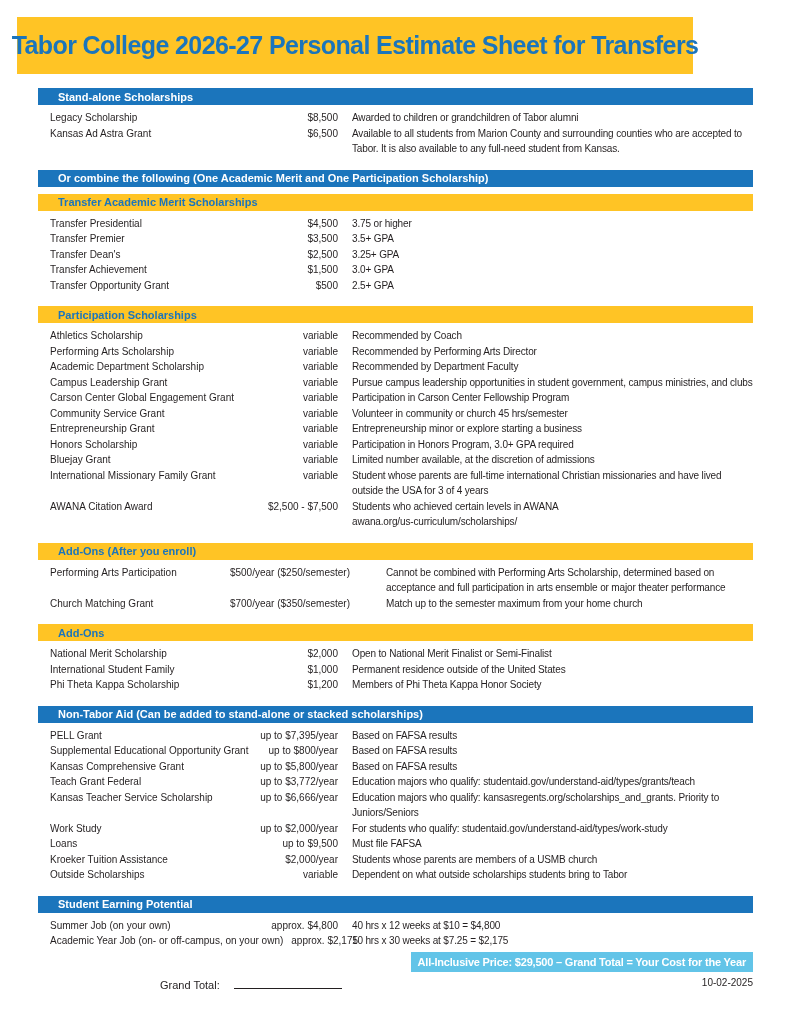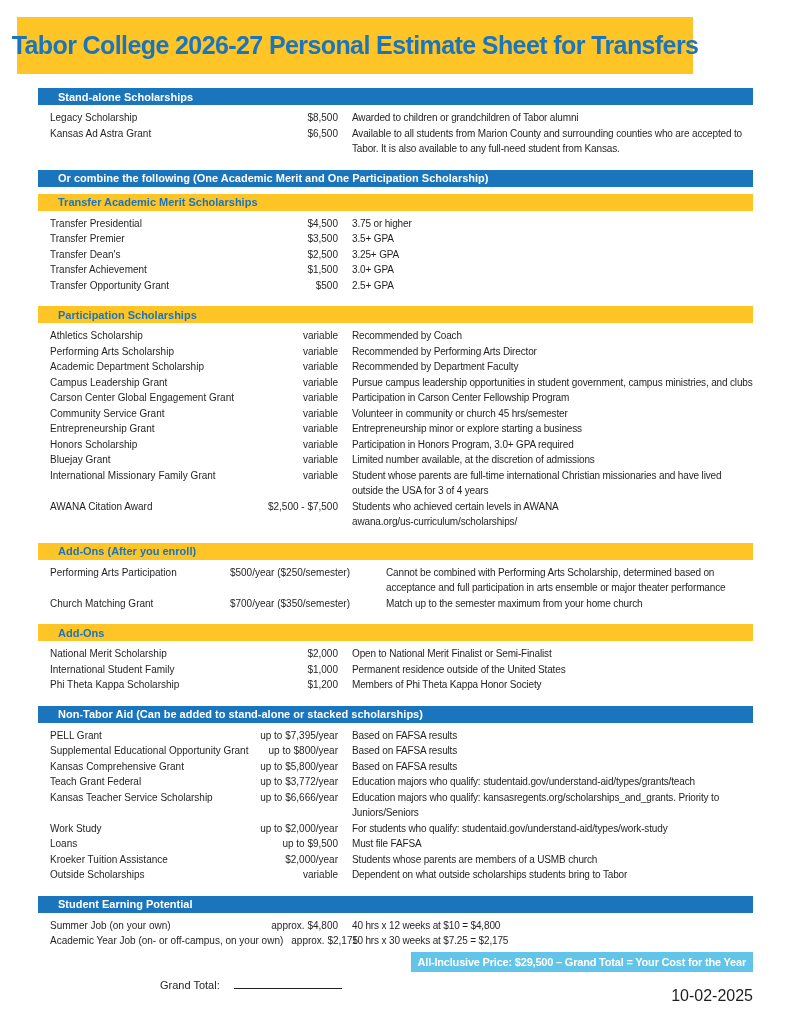--- a/index.html
+++ b/index.html
@@ -46,21 +46,21 @@
   .grand-total{display:flex;align-items:baseline;margin-left:122px;margin-top:24px;font-size:11px;}
   .gt-line{
     display:inline-block;width:108px;border-bottom:1px solid var(--ink);
     height:12px;margin-left:14px;
   }
   .footer-right{display:flex;flex-direction:column;align-items:flex-end;}
   .all-inclusive{
     background:var(--lightblue);color:#ffffff;font-weight:bold;font-size:11px;
     padding:4px 7px;white-space:nowrap;letter-spacing:-0.2px;
   }
-  .doc-date{font-size:16px;margin-top:15px;}
+  .doc-date{font-size:10px;margin-top:5px;}
 </style>
 </head>
 <body>
 
 <div class="banner">
   <span class="title">Tabor College 2026-27 Personal Estimate Sheet for Transfers</span>
 </div>
 
 <div class="content" id="sections">
     <div class="section">

